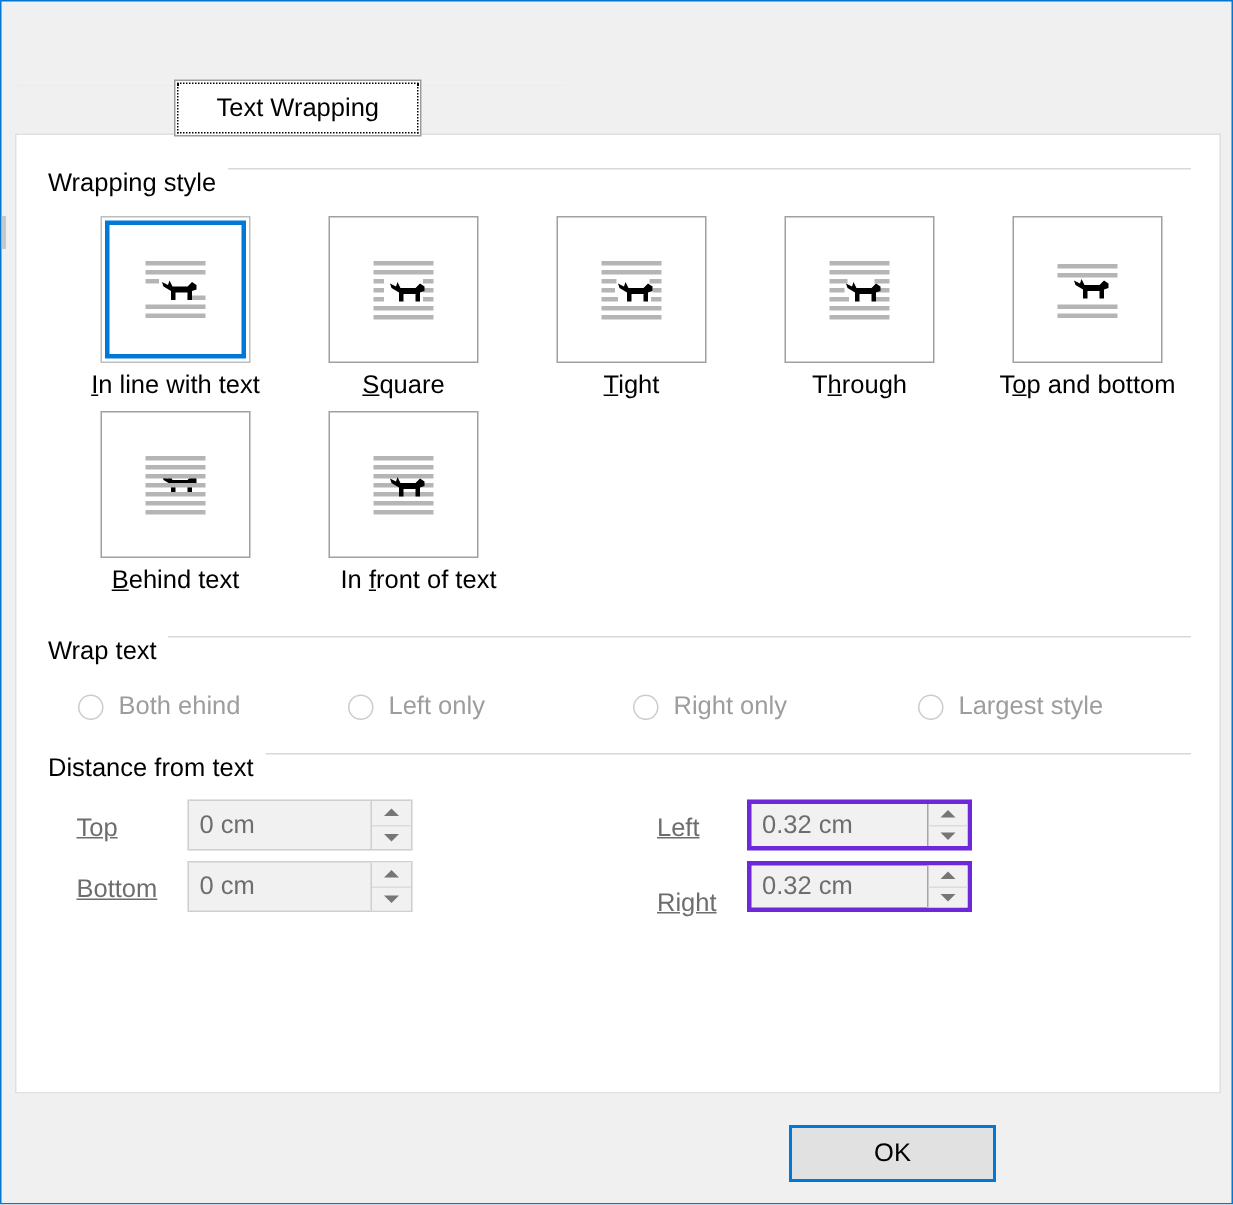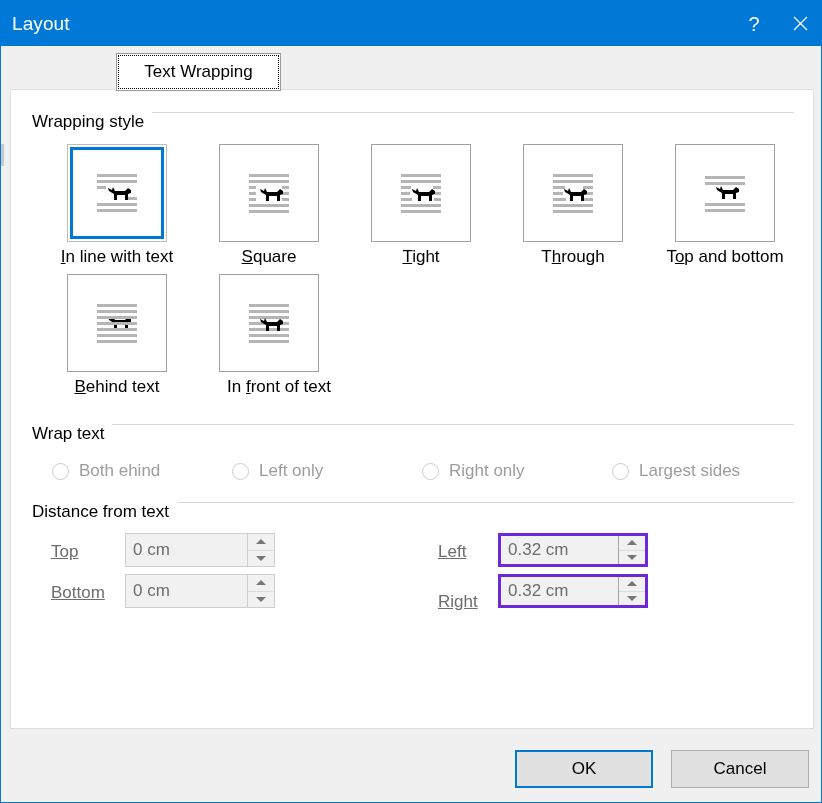--- a/index.html
+++ b/index.html
@@ -239,50 +239,38 @@
     position: absolute;
     box-sizing: border-box;
     height: 38px;
     background: #e1e1e1;
     border: 1px solid #adadad;
     display: flex;
     align-items: center;
     justify-content: center;
     font-size: 17px;
     color: #000000;
+    margin-left: 11px;
   }
   .btn.default {
     border: 2px solid #0078d7;
   }
   
   .rail-grey {
     position: absolute;
     left: 0; top: 143px;
     width: 3px; height: 22px;
     background: #c8c8c8;
   }
 </style>
 </head>
 <body>
 
 <div class="dialog">
 
-  <div class="titlebar">
-    <div class="title-text">Layout</div>
-    <div class="title-spacer"></div>
-    <div class="title-btn">
-      <span class="qmark">?</span>
-    </div>
-    <div class="title-btn">
-      <svg width="15" height="15" viewBox="0 0 15 15">
-        <line x1="1" y1="1" x2="14" y2="14" stroke="#ffffff" stroke-width="1.3"></line>
-        <line x1="14" y1="1" x2="1" y2="14" stroke="#ffffff" stroke-width="1.3"></line>
-      </svg>
-    </div>
-  </div>
 
   <div class="rail-grey"></div>
 
   <div class="tabstrip">
     <div class="tabstrip-filler"></div>
     <div class="tab tab-pos">Position</div>
     <div class="tab tab-wrap selected">Text Wrapping</div>
     <div class="tab tab-size">Size</div>
   </div>
 
@@ -436,21 +424,21 @@
     <div class="radio-row" style="left:221px; top:371px;">
       <span class="radio-dot"></span>
       <span class="radio-label">Left only</span>
     </div>
     <div class="radio-row" style="left:411px; top:371px;">
       <span class="radio-dot"></span>
       <span class="radio-label">Right only</span>
     </div>
     <div class="radio-row" style="left:601px; top:371px;">
       <span class="radio-dot"></span>
-      <span class="radio-label">Largest sides</span>
+      <span class="radio-label">Largest style</span>
     </div>
 
     <div class="group-head" style="left:21px; top:412px; width:762px;">
       <span class="group-label">Distance from text</span>
       <span class="group-rule"></span>
     </div>
 
     <div class="field-label" style="left:40px; top:452px;">Top</div>
     <div class="spin" style="left:114px; top:443px; width:150px;">
       <div class="spin-value">0 cm</div>
@@ -499,15 +487,14 @@
           </div>
         <div class="spin-dn">
             <span class="tri tri-dn"></span>
           </div>
       </div>
     </div>
 
   </div>
 
   <div class="btn default" style="left:514px; top:749px; width:138px;">OK</div>
-  <div class="btn" style="left:670px; top:749px; width:138px;">Cancel</div>
 
 </div>
 
 </body></html>

